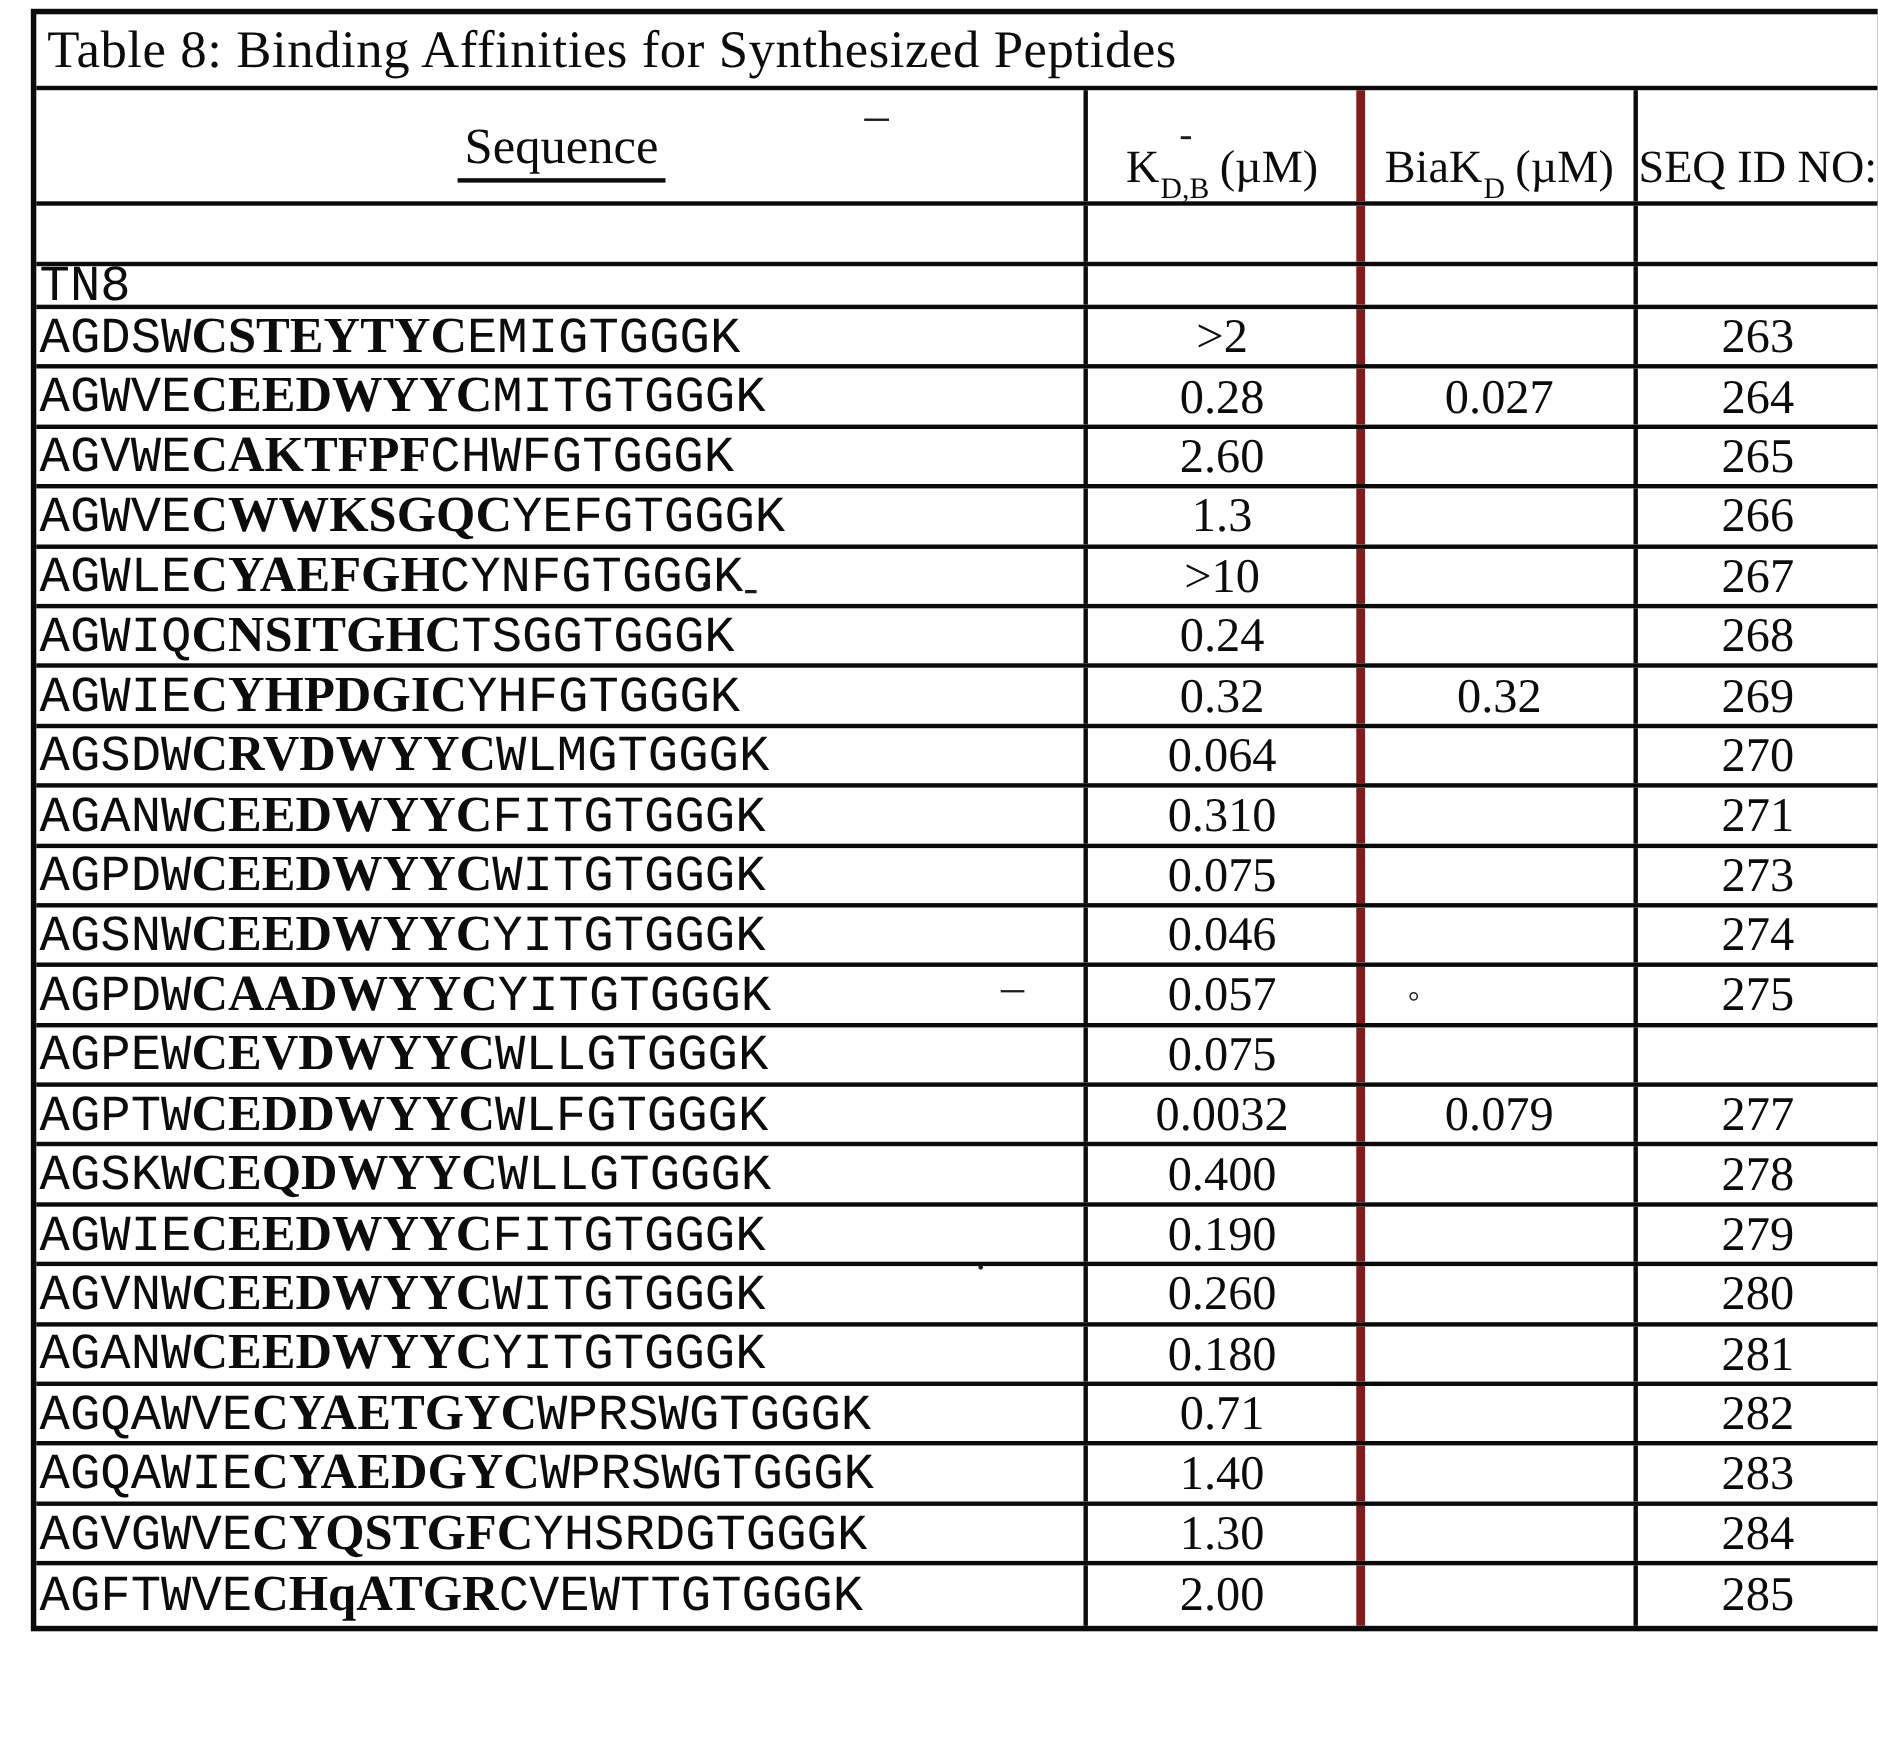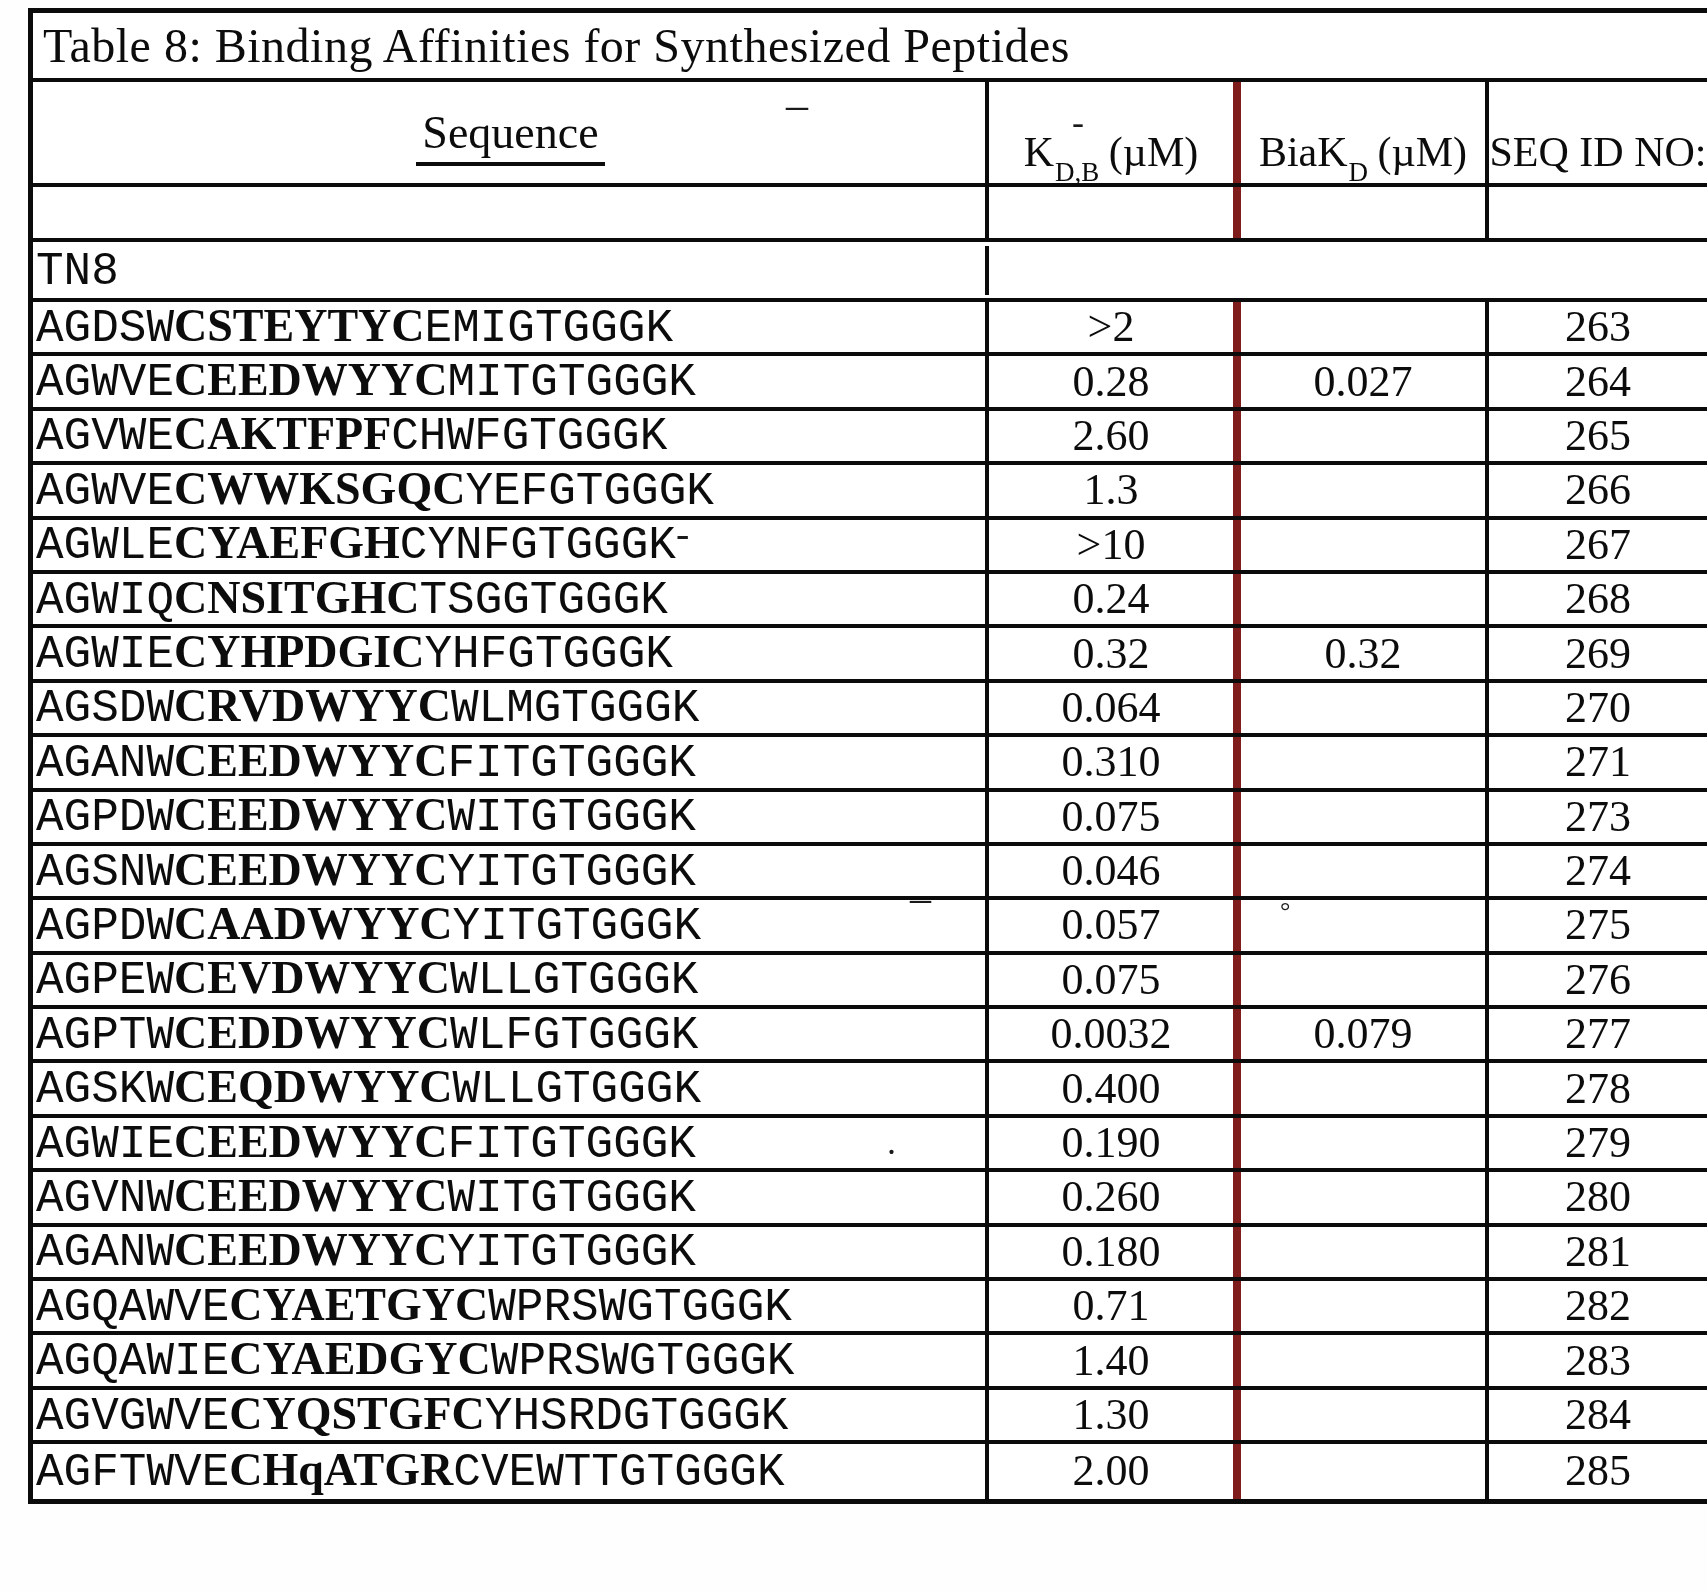--- a/index.html
+++ b/index.html
@@ -54,21 +54,21 @@
     align-items:flex-end;padding-bottom:10px;
   }
   .col-label{font-size:42px;white-space:nowrap;line-height:1.0;}
   .col-label sub{
     font-size:27px;
     position:relative;top:6px;left:1px;
     line-height:0;
   }
   
   .row-empty{height:55px;}
-  .row-tn8{height:60px;align-items:center;}
+  .row-tn8{height:39px;}
   .row-data{height:54.4px;}
   .mono{
     font-family:"Liberation Mono", monospace;
     font-size:46px;
     line-height:1;
     white-space:pre;
     letter-spacing:0;
   }
   .mono b{font-weight:bold;font-family:Liberation Serif, serif;}
   .val{font-size:44px;line-height:1;}
@@ -305,23 +305,20 @@
         <div class="trow row-data">
     <div class="c c-seq">
       <span class="mono"><span>AGPEW</span><b>CEVDWYYC</b><span>WLLGTGGGK</span></span>
     </div>
     <div class="c c-kdb">
       <span class="val">0.075</span>
     </div>
     <div class="c c-bia">
       <span class="val"></span>
     </div>
-    <div class="c c-id">
-      <span class="val">276</span>
-    </div>
   </div>
         <div class="trow row-data">
     <div class="c c-seq">
       <span class="mono"><span>AGPTW</span><b>CEDDWYYC</b><span>WLFGTGGGK</span></span>
     </div>
     <div class="c c-kdb">
       <span class="val">0.0032</span>
     </div>
     <div class="c c-bia">
       <span class="val">0.079</span>

